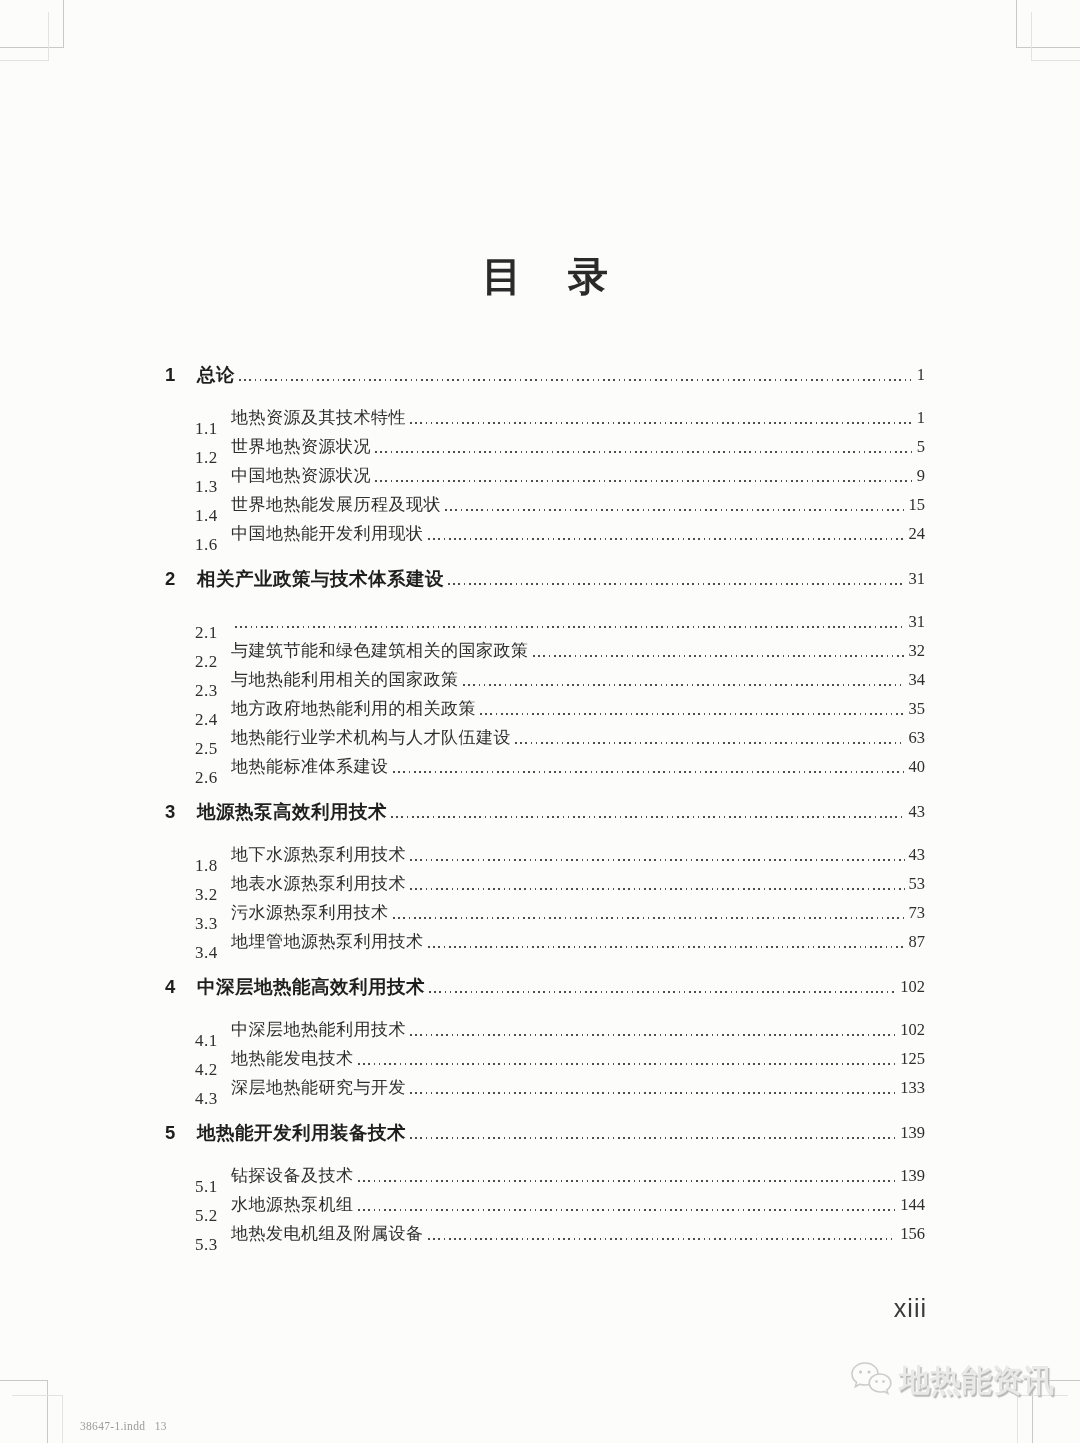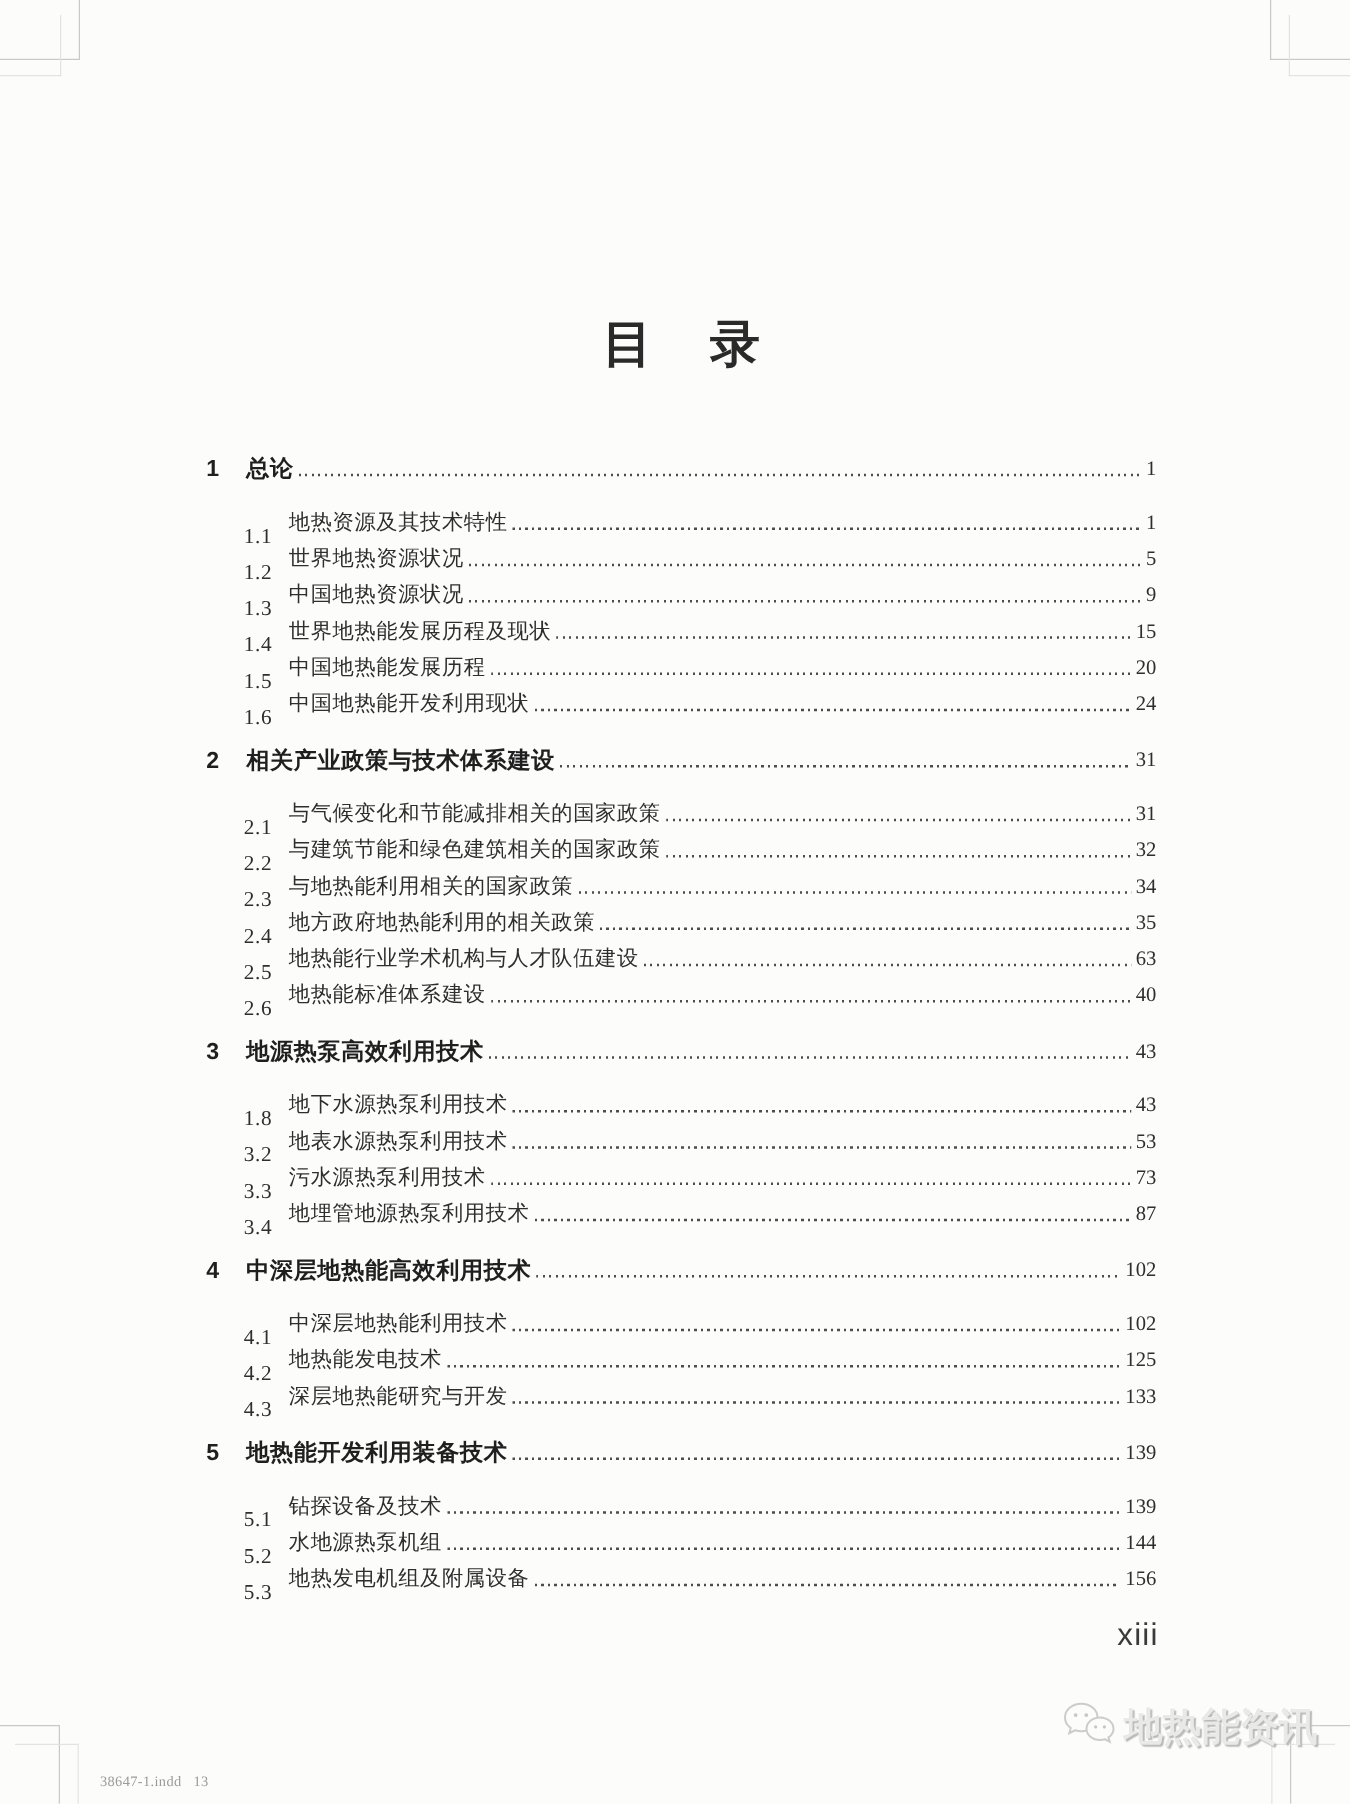--- a/index.html
+++ b/index.html
@@ -113,40 +113,33 @@
       <span class="leader"></span>
       <span class="pagenum">9</span>
     </div>
     <div class="row sub">
       <span class="num">1.4</span>
       <span class="title-text">世界地热能发展历程及现状</span>
       <span class="leader"></span>
       <span class="pagenum">15</span>
     </div>
     <div class="row sub">
-      <span class="num">1.5</span>
-      <span class="title-text">中国地热能发展历程</span>
-      <span class="leader"></span>
-      <span class="pagenum">20</span>
-    </div>
-    <div class="row sub">
       <span class="num">1.6</span>
       <span class="title-text">中国地热能开发利用现状</span>
       <span class="leader"></span>
       <span class="pagenum">24</span>
     </div>
     <div class="row chapter">
       <span class="num">2</span>
       <span class="title-text">相关产业政策与技术体系建设</span>
       <span class="leader"></span>
       <span class="pagenum">31</span>
     </div>
     <div class="row sub">
       <span class="num">2.1</span>
-      <span class="title-text">与气候变化和节能减排相关的国家政策</span>
       <span class="leader"></span>
       <span class="pagenum">31</span>
     </div>
     <div class="row sub">
       <span class="num">2.2</span>
       <span class="title-text">与建筑节能和绿色建筑相关的国家政策</span>
       <span class="leader"></span>
       <span class="pagenum">32</span>
     </div>
     <div class="row sub">

